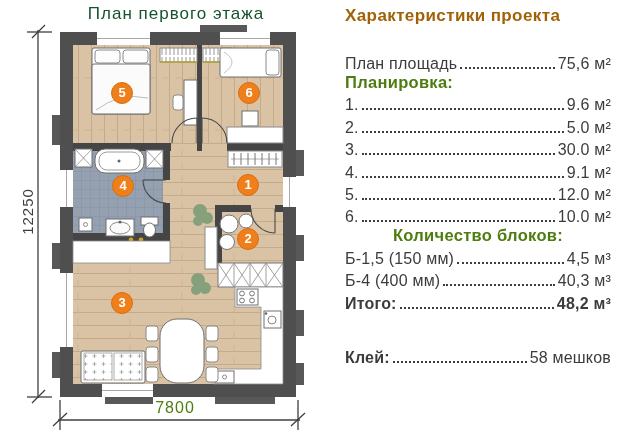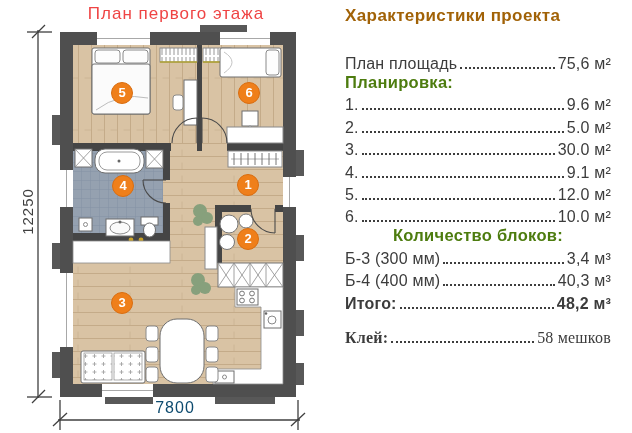--- a/index.html
+++ b/index.html
@@ -3,43 +3,43 @@
 <meta charset="utf-8">
 <style>
   html,body{margin:0;padding:0;background:#ffffff;}
   body{font-family:"Liberation Sans","DejaVu Sans",sans-serif;color:#3c3c3c;}
   .canvas{position:relative;width:632px;height:433px;background:#ffffff;overflow:hidden;}
 
   
   .plan{position:absolute;left:0;top:0;width:316px;height:433px;}
   .plan svg{position:absolute;left:0;top:0;}
   .plan-title{position:absolute;left:36px;top:4px;width:280px;text-align:center;
-    font-size:17px;font-weight:400;color:#ef4444;letter-spacing:1px;}
+    font-size:17px;font-weight:400;color:#14532d;letter-spacing:1px;}
   .dim-v{position:absolute;left:-9px;top:203px;width:72px;height:17px;text-align:center;
     font-size:15px;color:#3f3f3f;letter-spacing:1px;transform:rotate(-90deg);}
   .dim-h{position:absolute;left:130px;top:399px;width:90px;text-align:center;
-    font-size:16px;color:#0c4a6e;letter-spacing:1px;}
+    font-size:16px;color:#4d7c0f;letter-spacing:1px;}
   .marker{position:absolute;width:22px;height:22px;border-radius:50%;
     background:#EF7F1A;border:1px solid #d96d10;box-sizing:border-box;
     color:#ffffff;font-size:13px;font-weight:700;line-height:20px;text-align:center;}
 
   
   .specs{position:absolute;left:345px;top:6px;width:266px;font-size:16px;letter-spacing:0.2px;}
   .specs h2{margin:0;font-size:17px;font-weight:700;letter-spacing:0.4px;color:#a16207;}
   .specs h3{margin:0;font-size:16.5px;font-weight:700;letter-spacing:0.3px;color:#4d7c0f;}
   .row{display:flex;height:22px;align-items:flex-end;}
   .row .lbl{white-space:nowrap;}
   .row .val{white-space:nowrap;}
   .row .leader{flex:1;border-bottom:2px dotted #3d3d3d;margin:0 3px 4px 3px;min-width:10px;}
   .row.bold .lbl,.row.bold .val{font-weight:700;}
   .row.bold-lbl .lbl{font-weight:700;}
   .mt-total{margin-top:25px;}
   .mt-layout{margin-top:26px;}
   .mt-blocks{margin-top:27px;text-align:center;}
-  .mt-glue{margin-top:12px;font-family:Liberation Serif, serif;}
+  .mt-glue{margin-top:32px;}
   .rooms-list .row,.blocks-list .row{height:22.4px;}
 </style>
 </head>
 <body>
 
 <div class="canvas">
 
   <div class="plan">
 
     <svg width="316" height="433" viewBox="0 0 316 433">
@@ -356,23 +356,23 @@
         <span class="lbl">6.</span>
         <span class="leader"></span>
         <span class="val">10.0 м²</span>
       </div>
     </div>
 
     <h3 class="mt-blocks">Количество блоков:</h3>
 
     <div class="blocks-list">
       <div class="row">
-        <span class="lbl">Б-3 (300 мм)</span>
-        <span class="leader"></span>
-        <span class="val">3,4 м³</span>
+        <span class="lbl">Б-1,5 (150 мм)</span>
+        <span class="leader"></span>
+        <span class="val">4,5 м³</span>
       </div>
       <div class="row">
         <span class="lbl">Б-4 (400 мм)</span>
         <span class="leader"></span>
         <span class="val">40,3 м³</span>
       </div>
       <div class="row bold">
         <span class="lbl">Итого:</span>
         <span class="leader"></span>
         <span class="val">48,2 м³</span>

